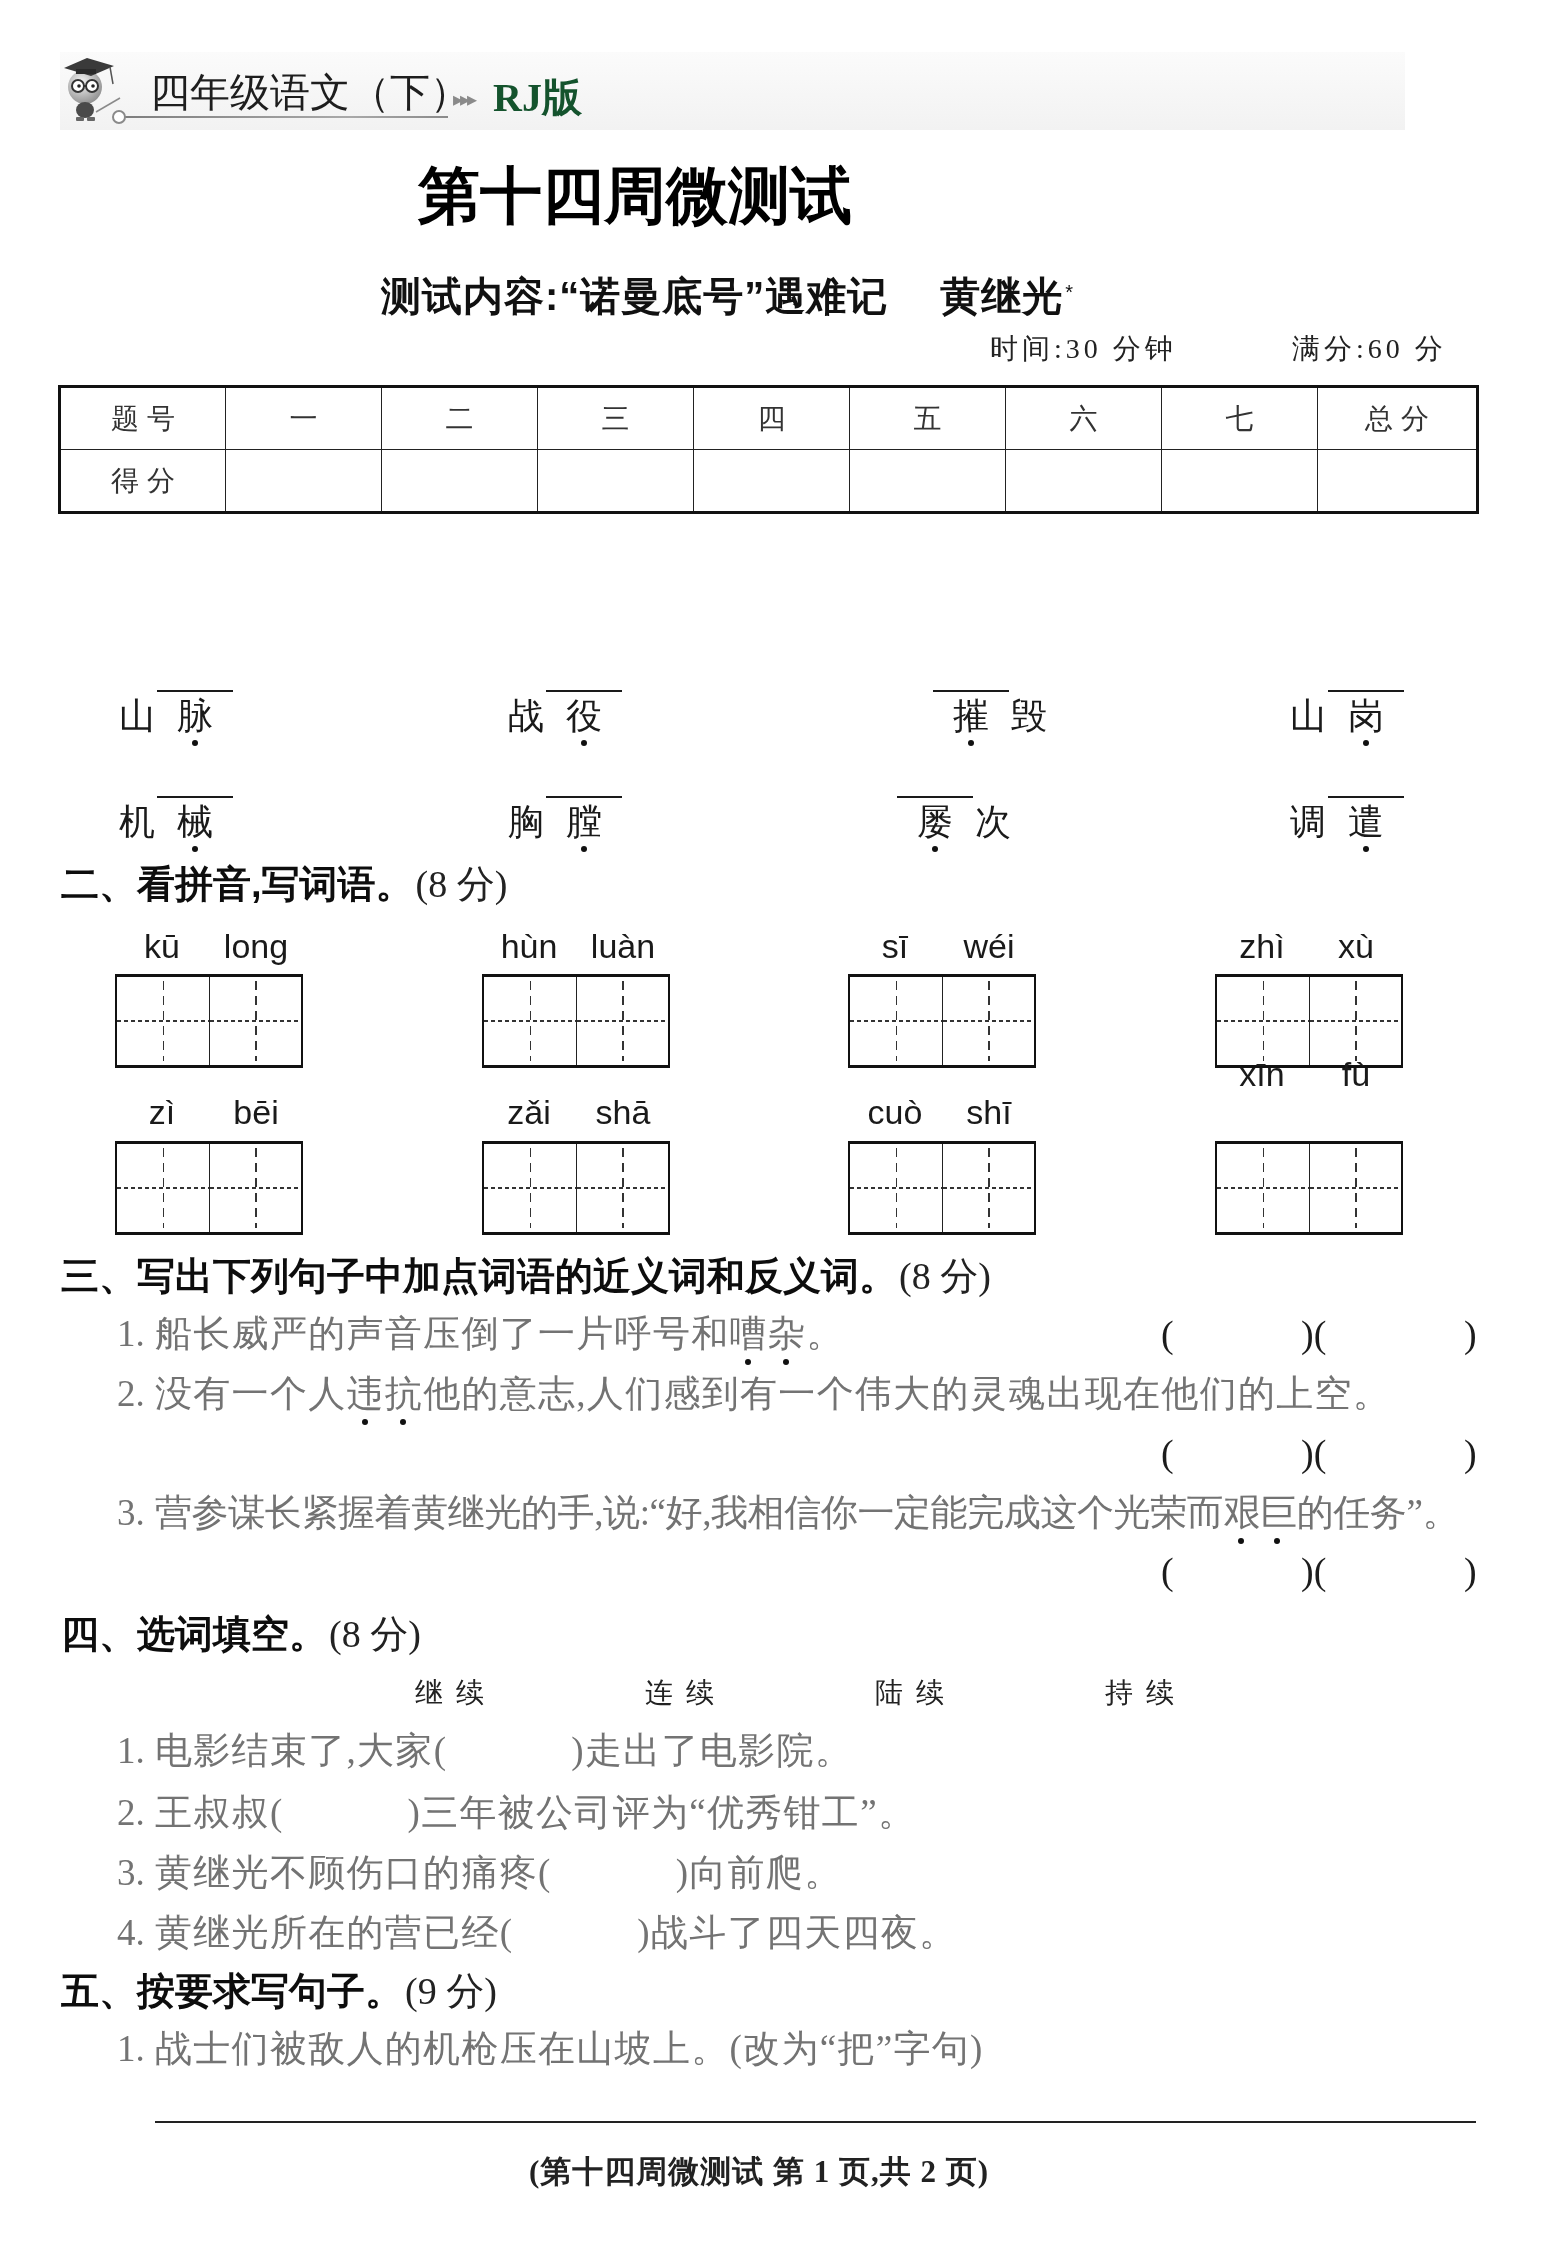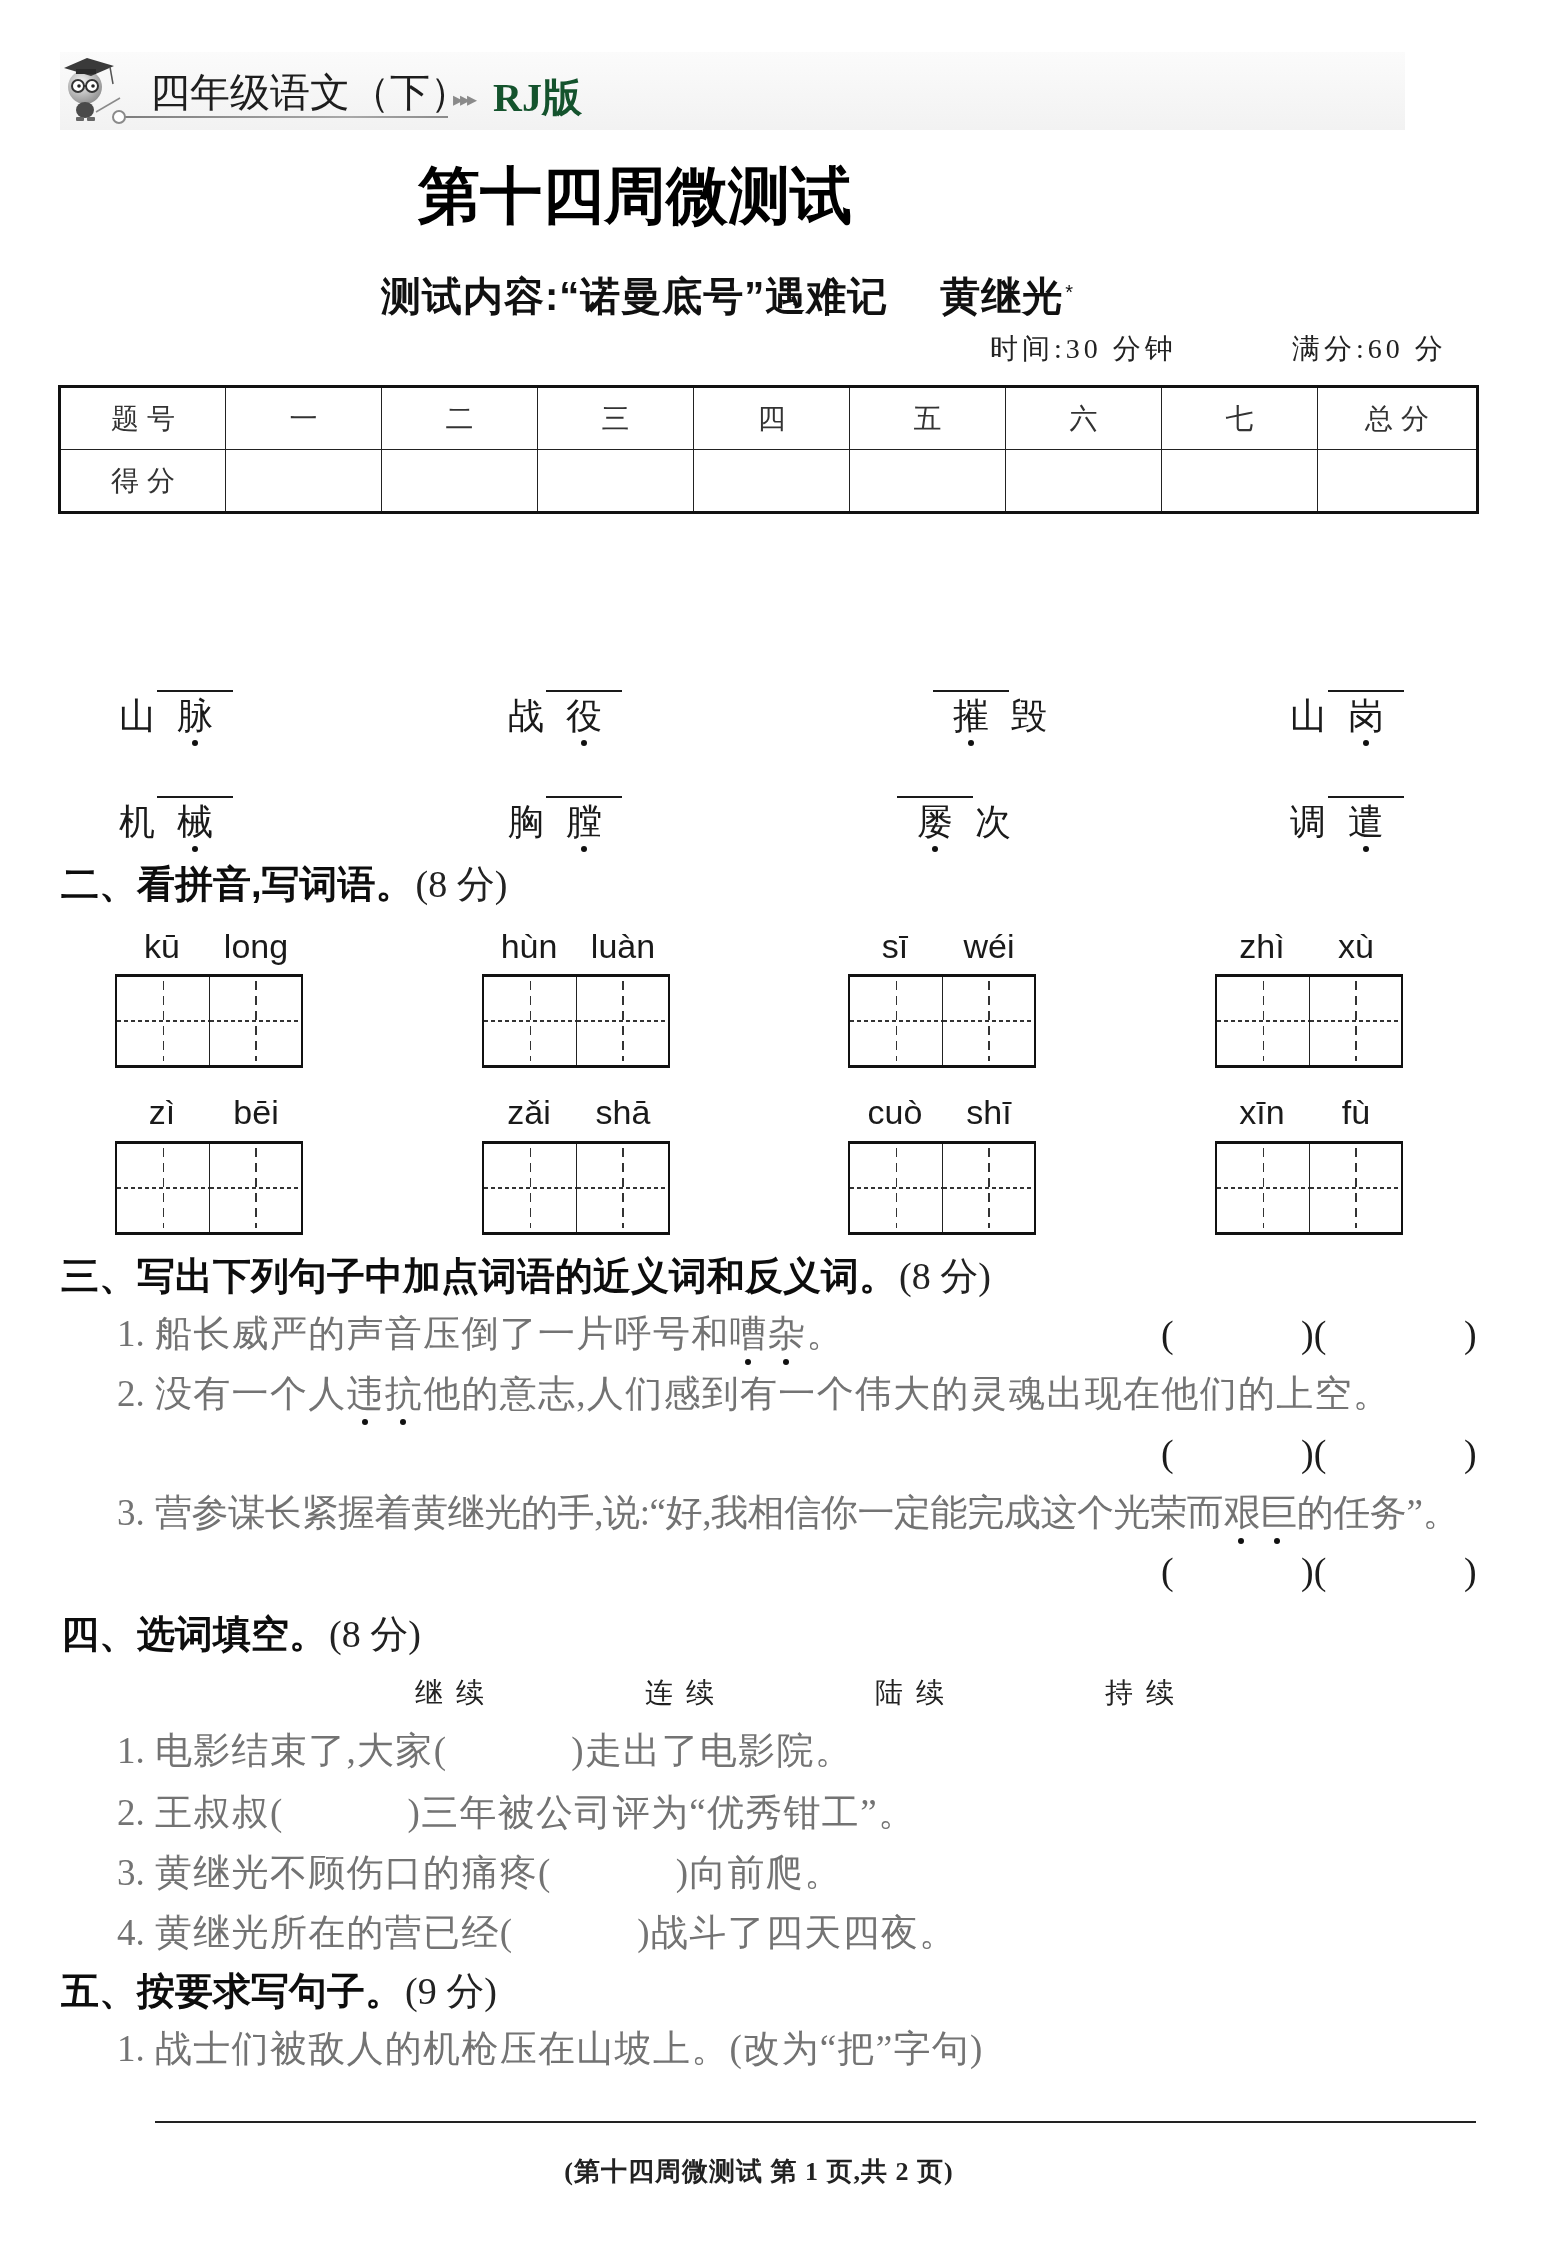--- a/index.html
+++ b/index.html
@@ -59,21 +59,21 @@
   .item .dot-ch { display:inline-block; position:relative; }
   .item .dot-ch::after { content:""; position:absolute; left:50%; bottom:-11px; width:6px; height:6px; margin-left:-4px; border-radius:50%; background:#111; }
   .item .blank { display:inline-block; width:124px; }
 
   .parens { width:330px; height:40px; font-size:38px; line-height:40px; color:#1c1c1c; }
   .parens span { position:absolute; top:0; }
 
   .choice { top:1678px; font-size:28px; line-height:30px; letter-spacing:13px; color:#222; }
 
   .answer-line { left:155px; top:2121px; width:1321px; height:2px; background:#222; }
-  .footer { left:0; top:2157px; width:1518px; text-align:center; font-size:26px; line-height:30px; font-weight:bold; color:#222; letter-spacing:1px; }
+  .footer { left:0; top:2157px; width:1518px; text-align:center; font-size:31px; line-height:30px; font-weight:bold; color:#222; letter-spacing:1px; }
 </style>
 </head>
 <body>
 
 <div class="page">
 
   <div class="abs hdr-band"></div>
   <svg class="abs mascot" viewBox="0 0 64 72">
     <defs>
       <radialGradient id="hg" cx="40%" cy="35%" r="70%">
@@ -193,21 +193,21 @@
       <div class="cell"></div>
     </div>
   <div class="abs tianzi" style="left:1215px; top:974px;">
       <div class="cell"></div>
       <div class="cell"></div>
     </div>
 
   <div class="abs py-row" style="left:115px; top:1092px;"><span class="py">zì</span><span class="py">bēi</span></div>
   <div class="abs py-row" style="left:482px; top:1092px;"><span class="py">zǎi</span><span class="py">shā</span></div>
   <div class="abs py-row" style="left:848px; top:1092px;"><span class="py">cuò</span><span class="py">shī</span></div>
-  <div class="abs py-row" style="left:1215px; top:1092px;"><span class="py">xīn</span><span class="py">fù</span></div>
+  <div class="abs py-row" style="left:1215px; top:1054px;"><span class="py">xīn</span><span class="py">fù</span></div>
 
   <div class="abs tianzi" style="left:115px; top:1141px;">
       <div class="cell"></div>
       <div class="cell"></div>
     </div>
   <div class="abs tianzi" style="left:482px; top:1141px;">
       <div class="cell"></div>
       <div class="cell"></div>
     </div>
   <div class="abs tianzi" style="left:848px; top:1141px;">

